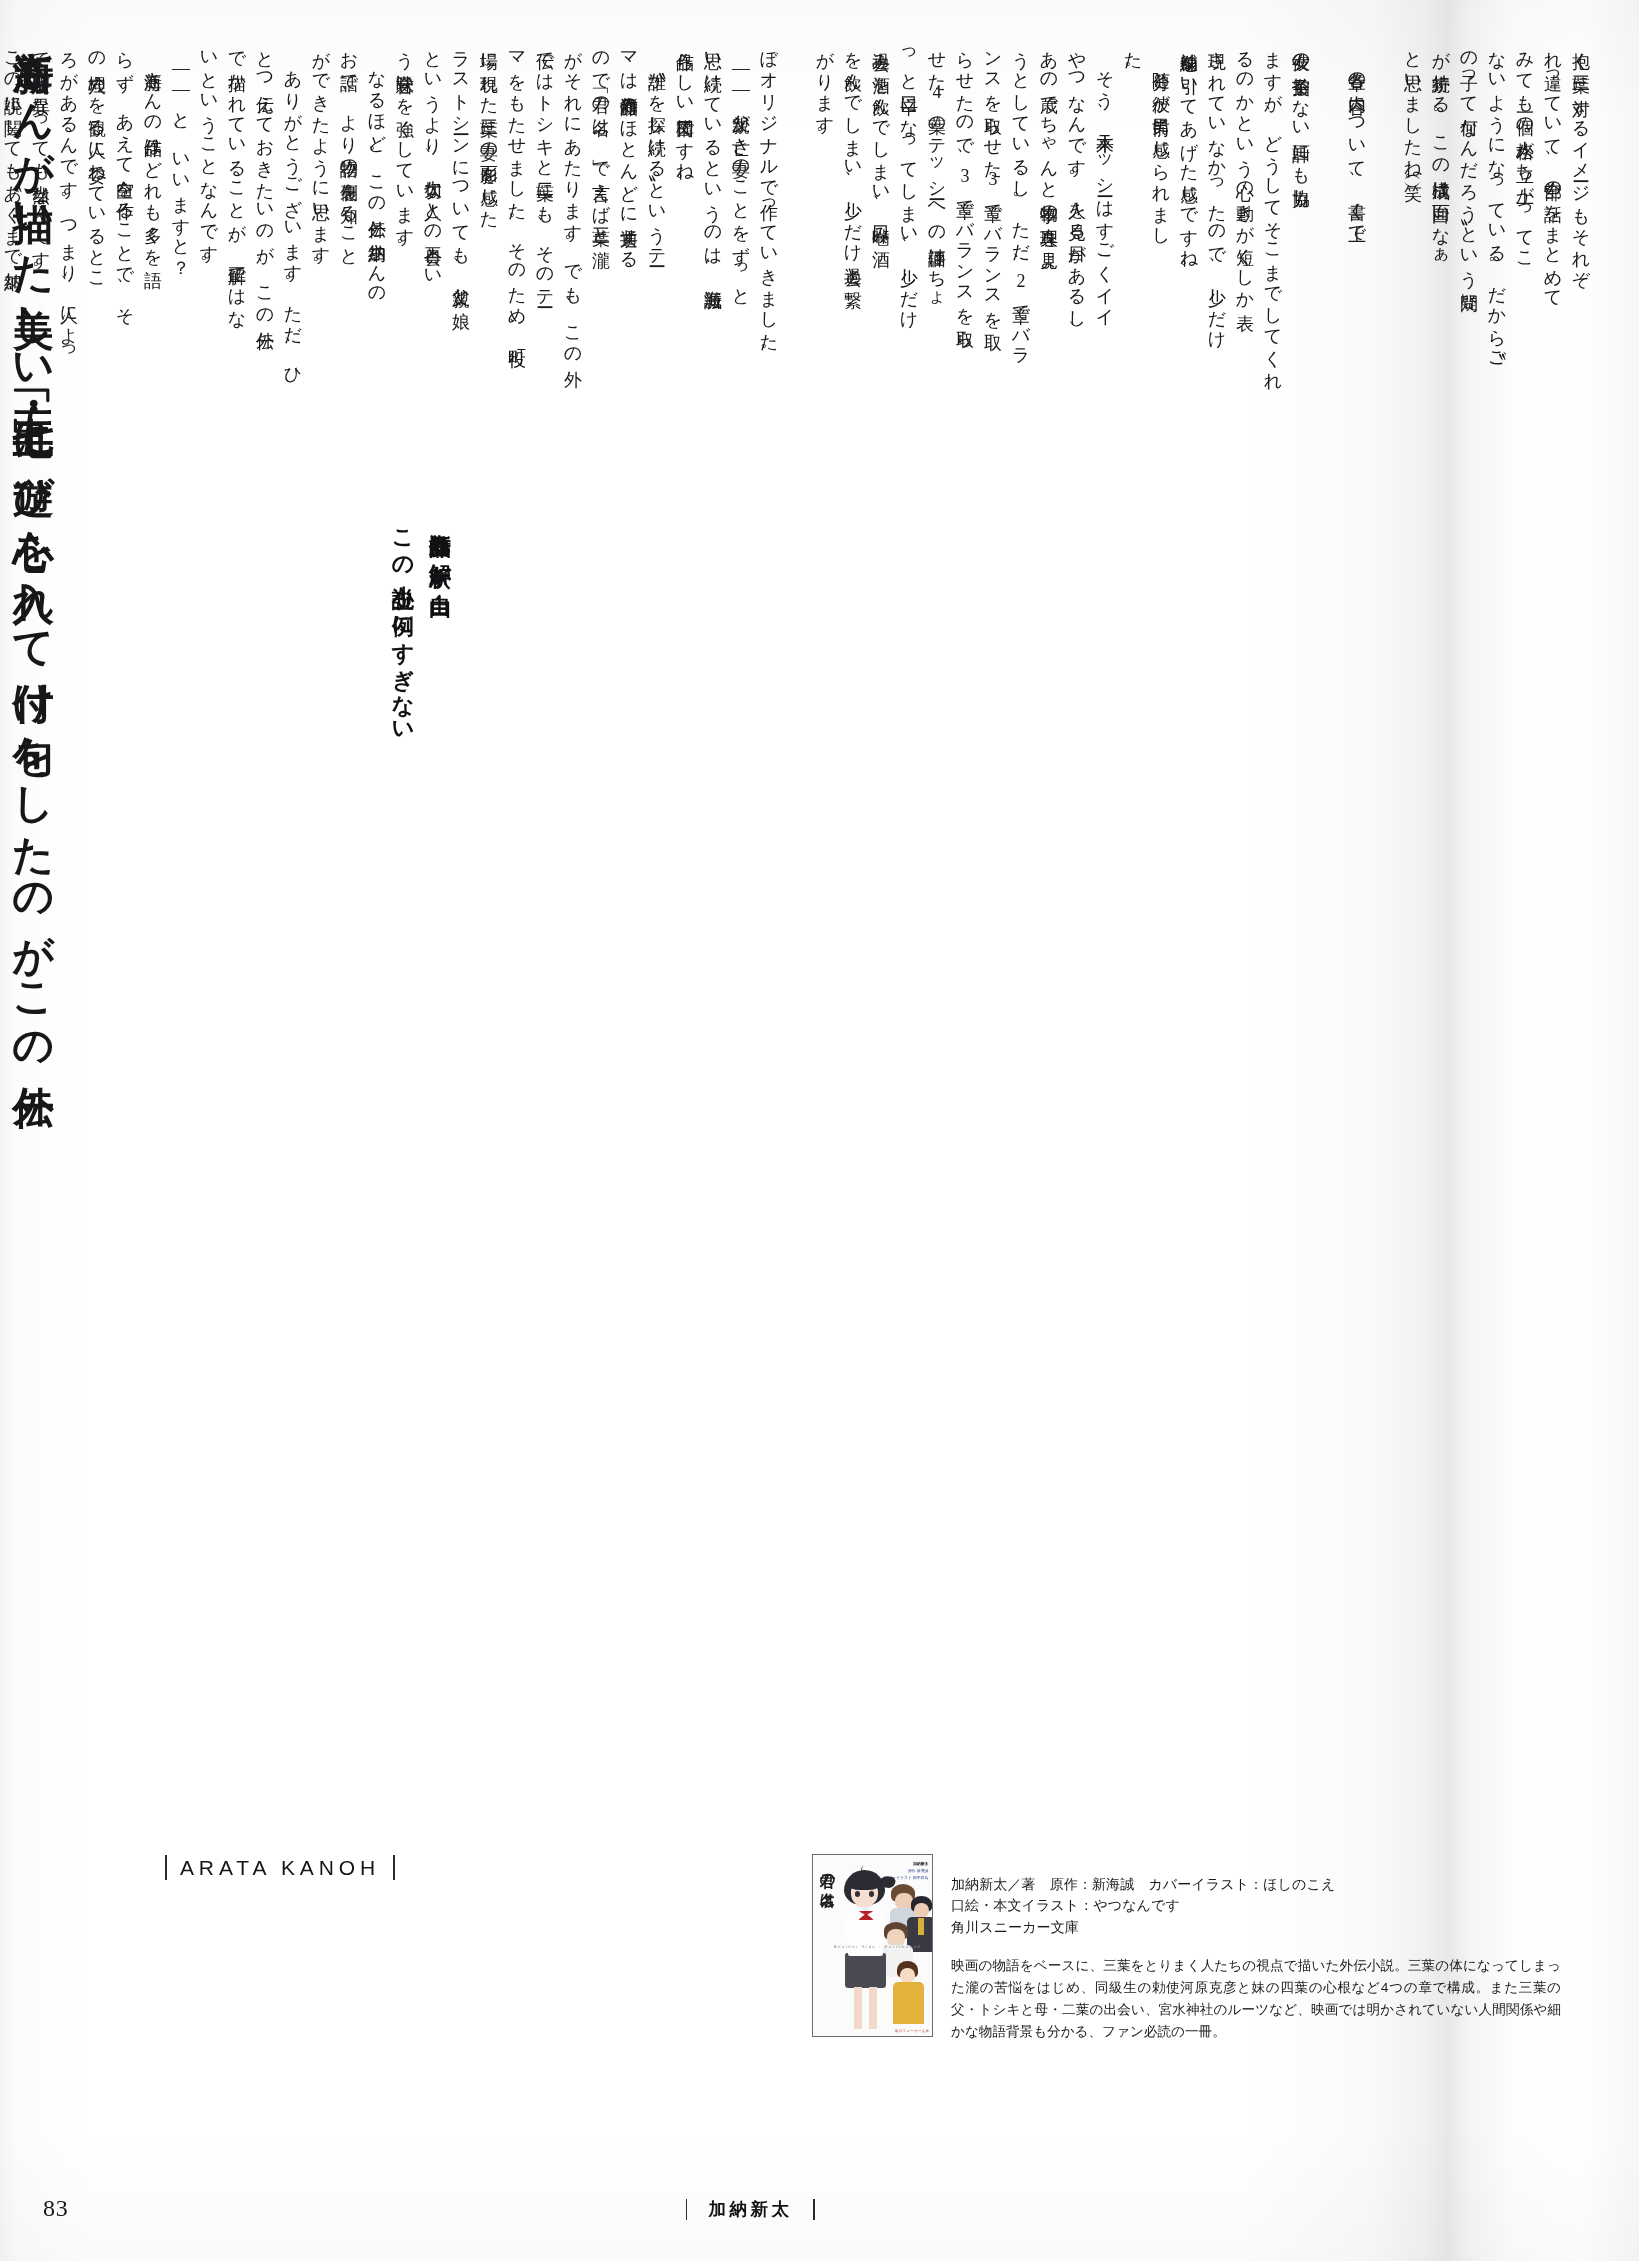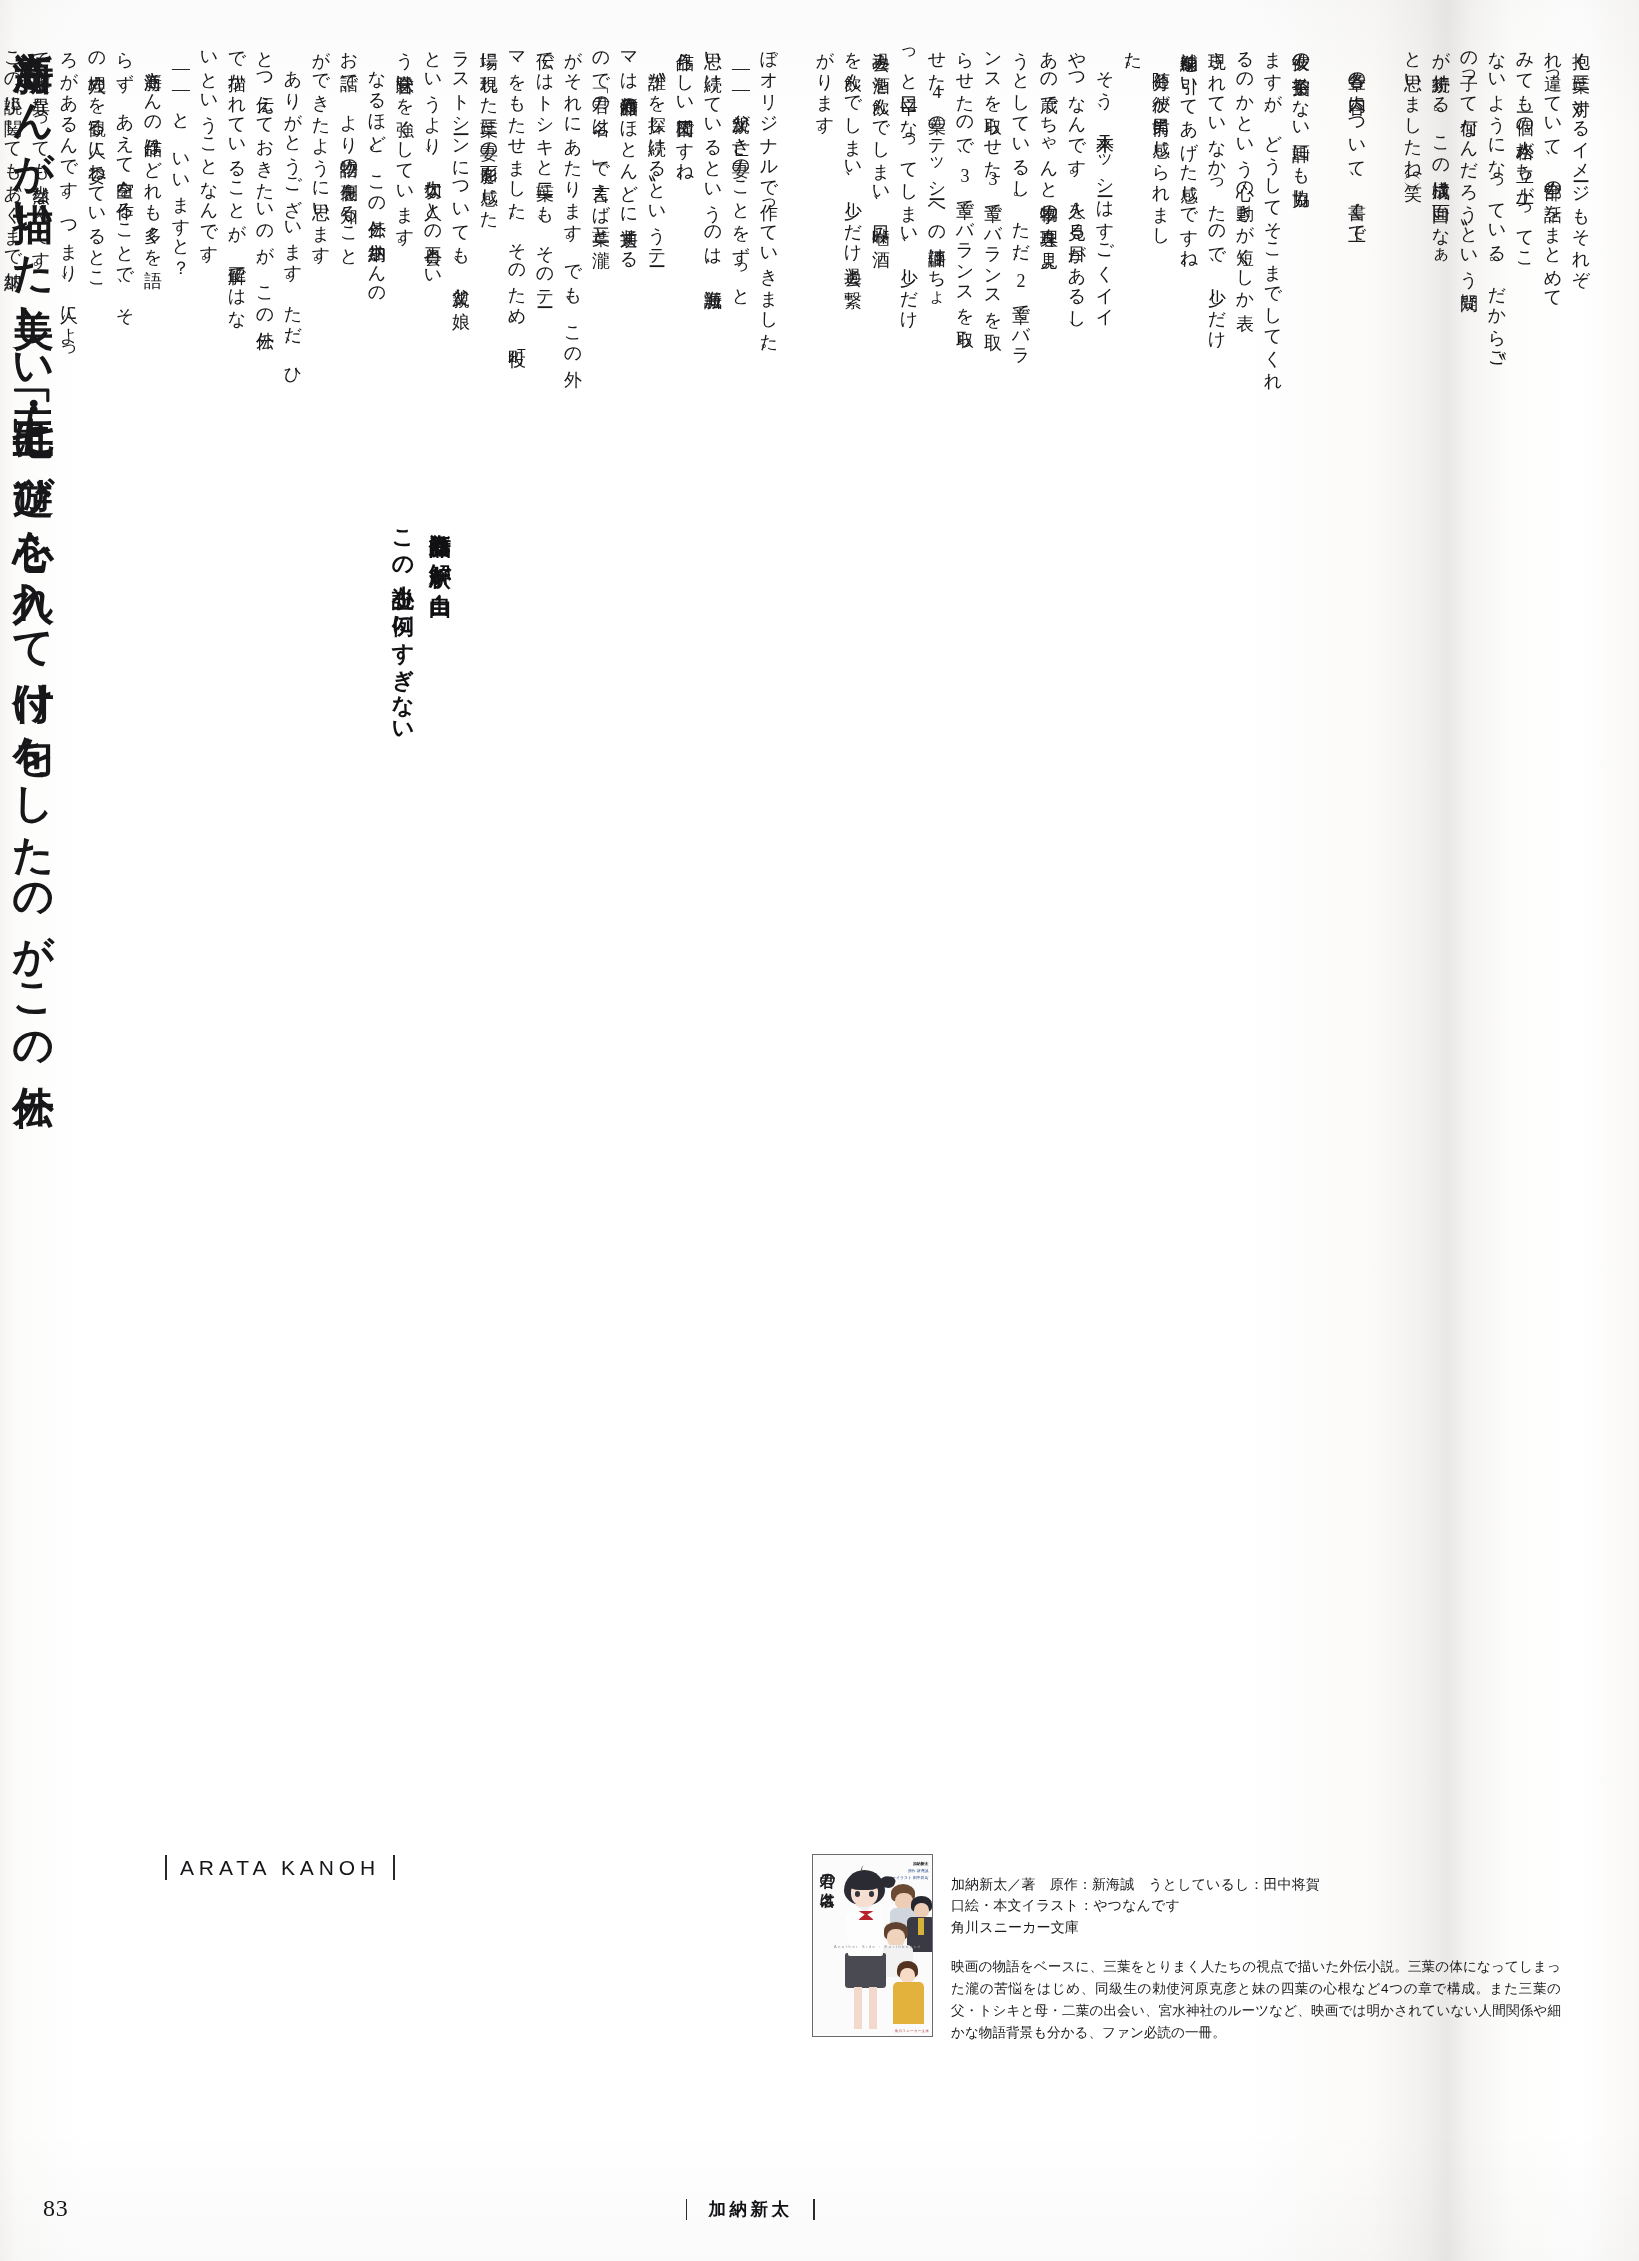--- a/index.html
+++ b/index.html
@@ -212,21 +212,21 @@
     font-family:"Liberation Sans","DejaVu Sans",sans-serif;
     font-weight:700;font-size:22px;line-height:1.28;color:#111114;
     letter-spacing:0.3px;
     margin:19.6px 0 7px 0;
   }
   #bookinfo .bk-credit{
     font-family:"Liberation Sans","DejaVu Sans",sans-serif;
     font-size:14px;line-height:1.55;color:#1a1a1e;letter-spacing:0.1px;
   }
   #bookinfo .bk-desc{
-    font-family:Liberation Sans, sans-serif;
+    font-family:Liberation Mono, monospace;
     font-size:13.6px;line-height:1.62;color:#1a1a1e;
     margin-top:17px;text-align:justify;
   }
 
   
   #footer-pageno{
     position:absolute;left:43px;top:2195px;
     font-family:"Liberation Serif","DejaVu Serif",serif;
     font-size:24px;color:#16161a;letter-spacing:0.7px;
   }
@@ -366,21 +366,21 @@
 
     <div class="cv-title">君の名は。</div>
     <div class="cv-sub">Another Side : Earthbound</div>
     <div class="cv-imprint">角川スニーカー文庫</div>
   </div>
 
   <div id="bookinfo">
     <div class="bk-title">
     </div>
     <div class="bk-credit">
-      <div>加納新太／著　原作：新海誠　うとしているし：田中将賀</div>
+      <div>加納新太／著　原作：新海誠　カバーイラスト：ほしのこえ</div>
       <div>口絵・本文イラスト：やつなんです</div>
       <div>角川スニーカー文庫</div>
     </div>
     <div class="bk-desc">映画の物語をベースに、三葉をとりまく人たちの視点で描いた外伝小説。三葉の体になってしまった瀧の苦悩をはじめ、同級生の勅使河原克彦と妹の四葉の心根など4つの章で構成。また三葉の父・トシキと母・二葉の出会い、宮水神社のルーツなど、映画では明かされていない人間関係や細かな物語背景も分かる、ファン必読の一冊。</div>
   </div>
 </div>
 
 <div id="footer-pageno">83</div>
 <div id="footer-name">
   <span class="frule"></span>

